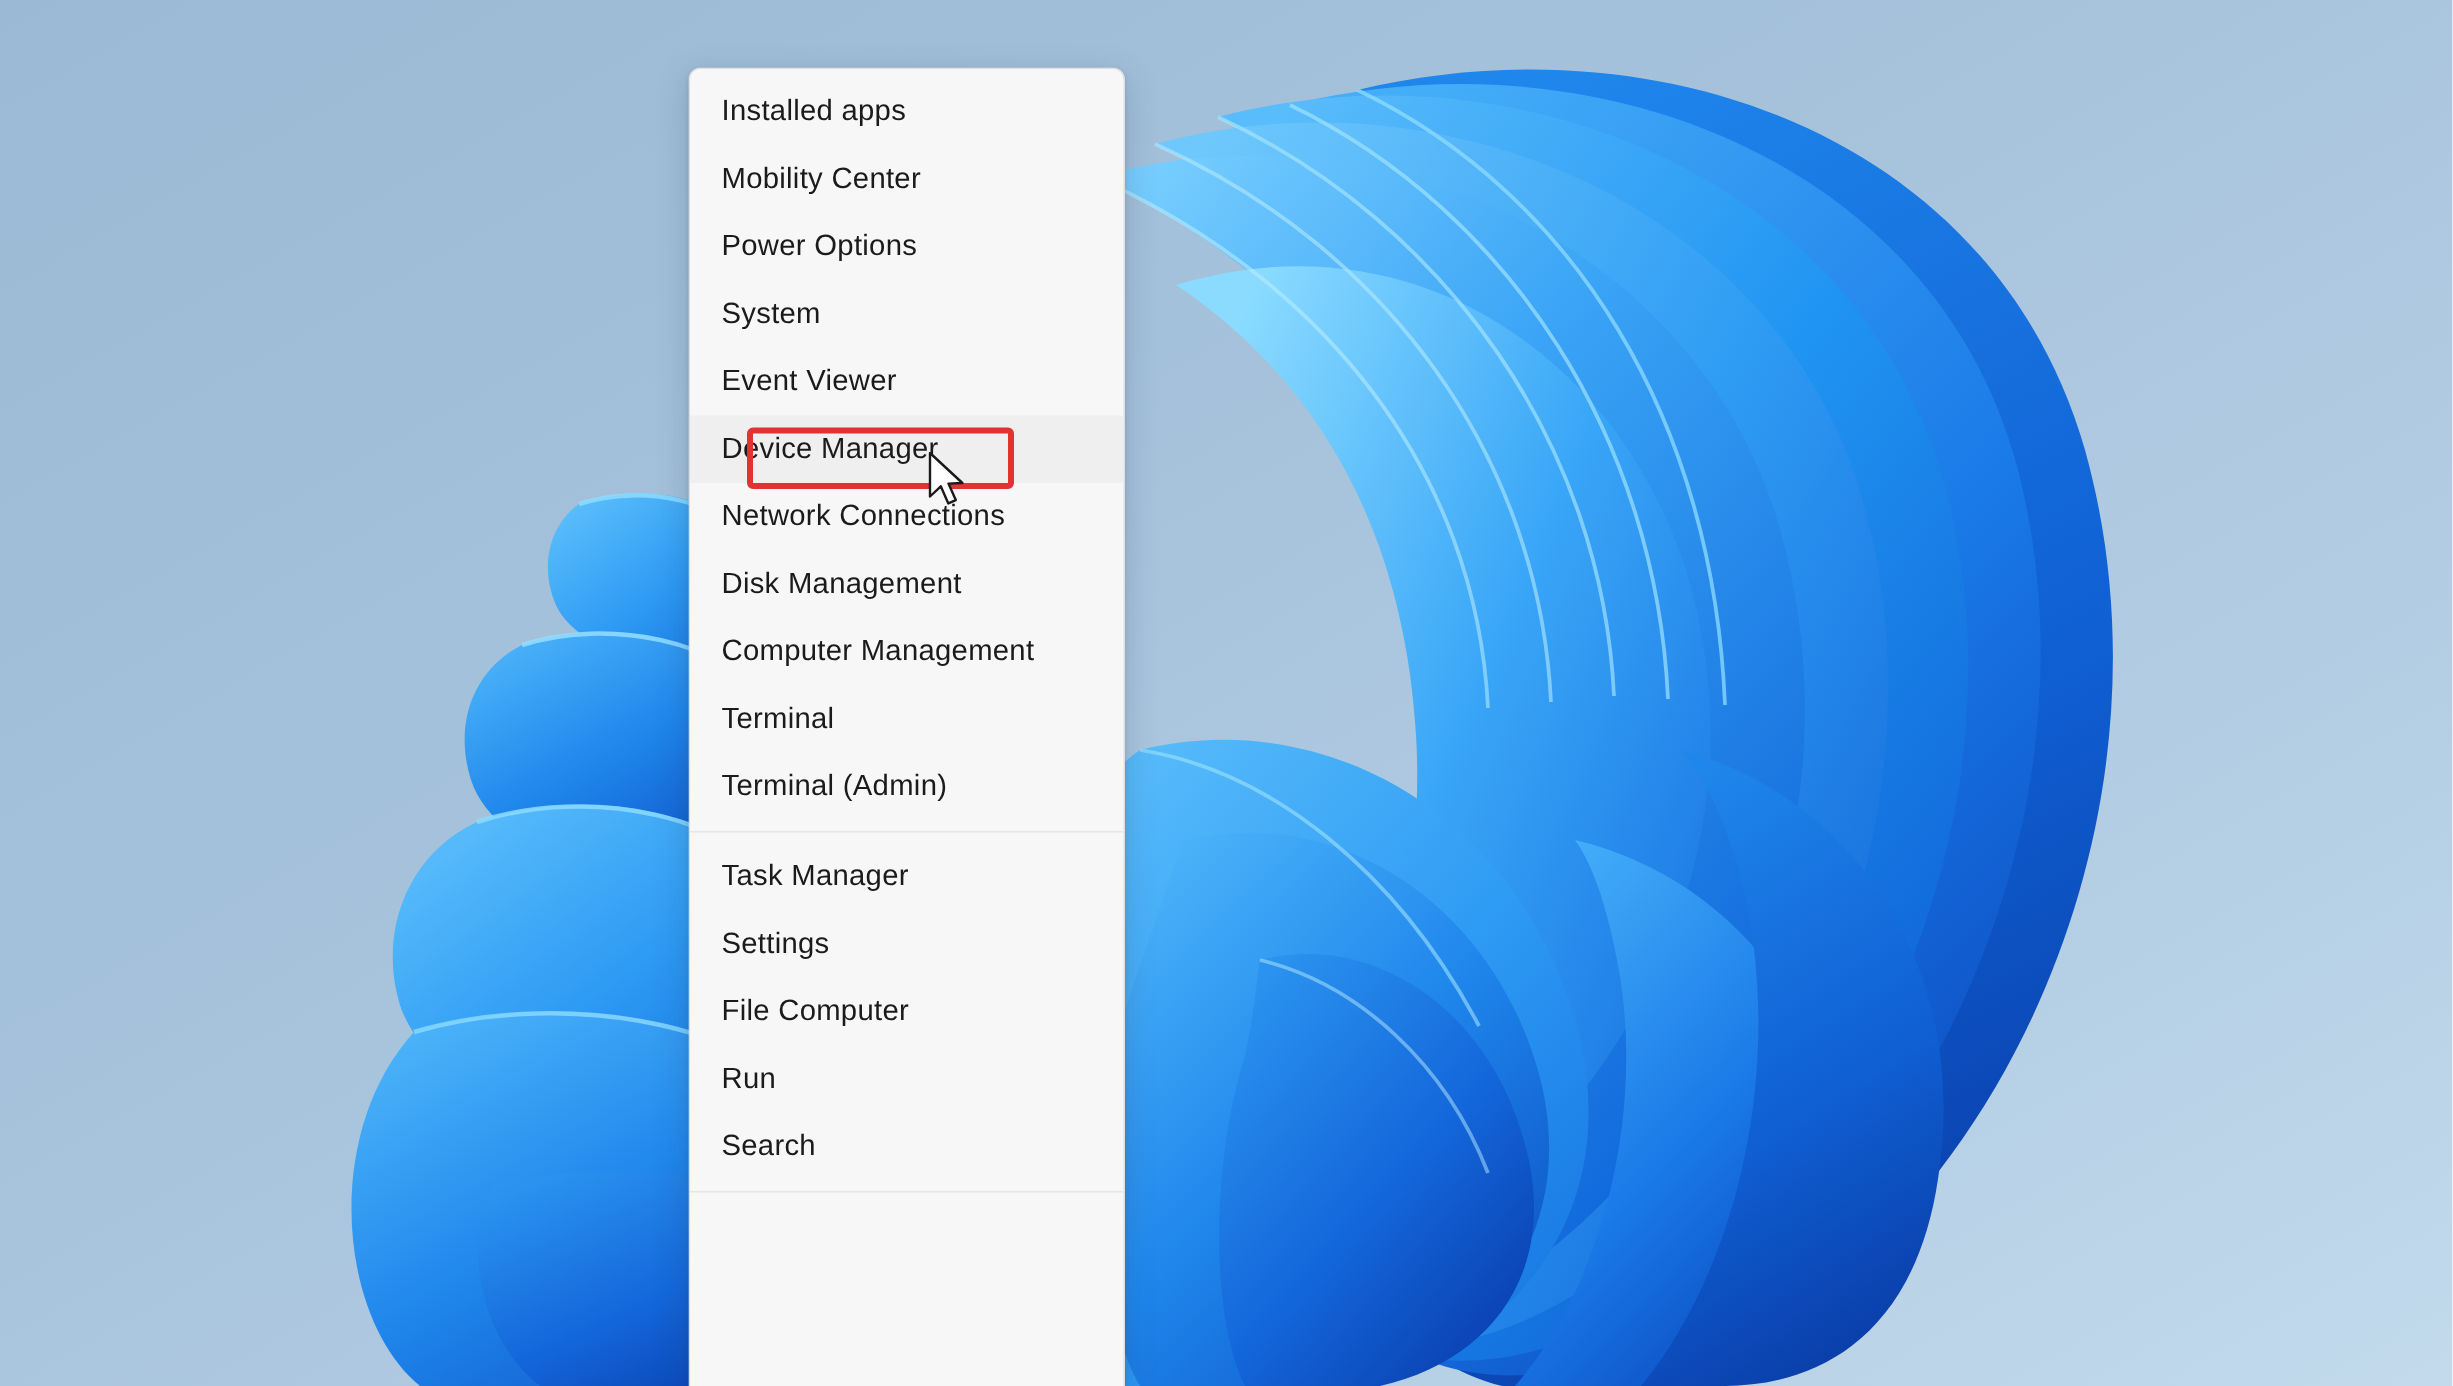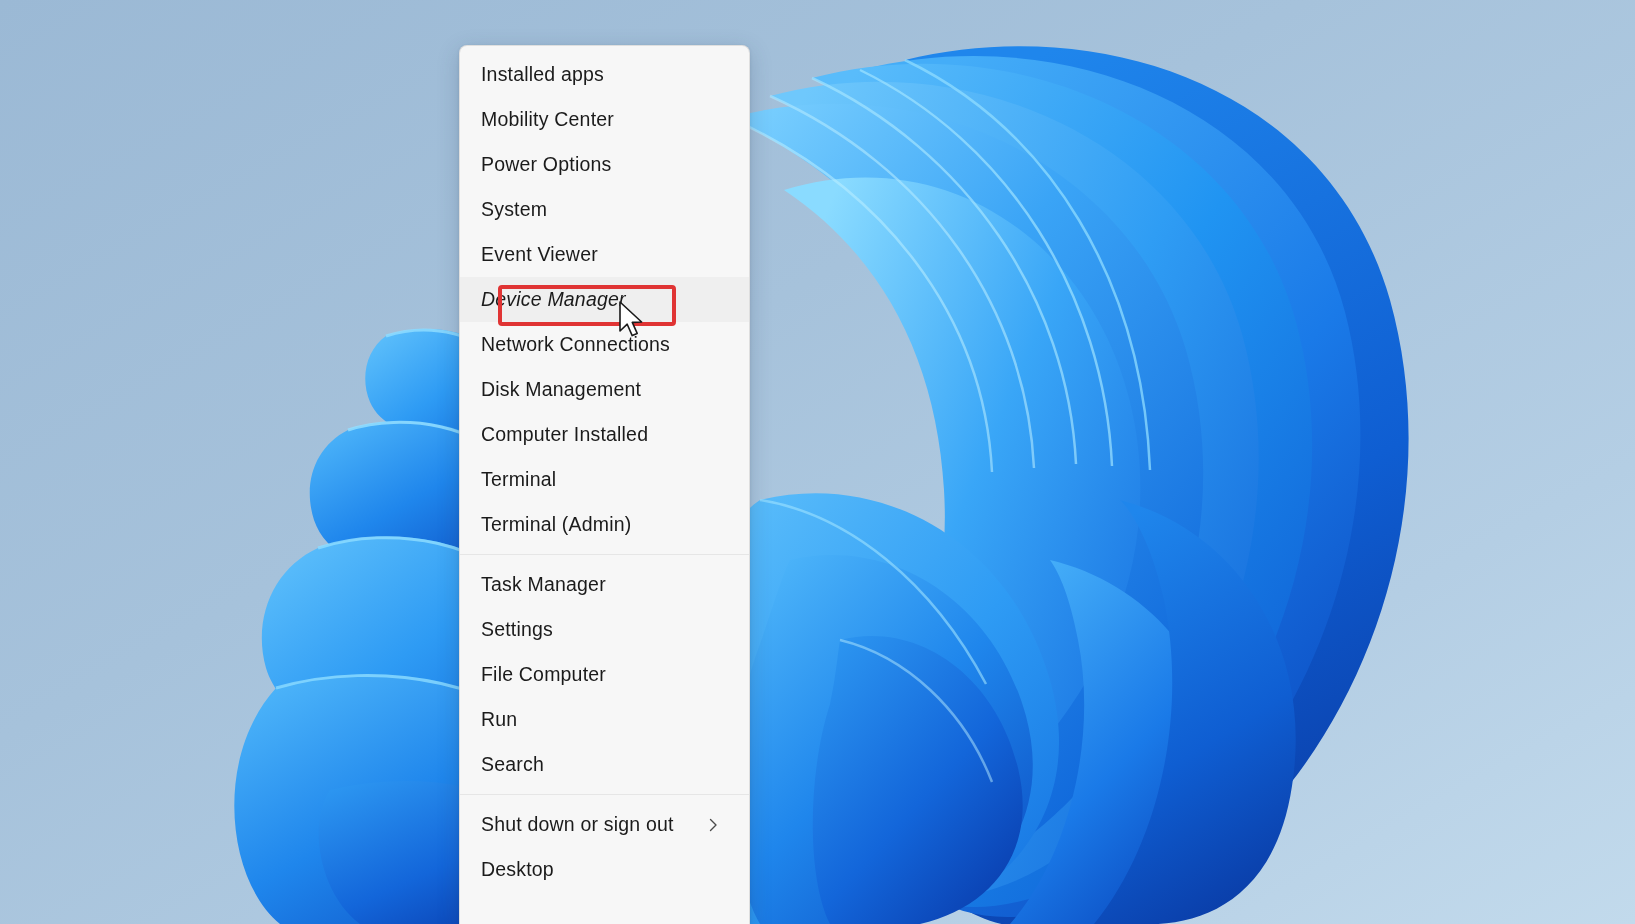--- a/index.html
+++ b/index.html
@@ -55,21 +55,20 @@
     color: #1b1b1b;
     letter-spacing: 0.01em;
     white-space: nowrap;
     cursor: default;
   }
 
   .menu-item .label { flex: 1 1 auto; }
 
   .menu-item.hovered {
     background: #efefef;
-    font-style: italic;
   }
 
   .chevron {
     flex: 0 0 auto;
     width: 16px;
     height: 16px;
     margin-right: 14px;
     color: #4a4a4a;
     display: flex;
     align-items: center;
@@ -263,21 +262,21 @@
       <div class="menu-item hovered">
         <span class="label">Device Manager</span>
       </div>
       <div class="menu-item">
         <span class="label">Network Connections</span>
       </div>
       <div class="menu-item">
         <span class="label">Disk Management</span>
       </div>
       <div class="menu-item">
-        <span class="label">Computer Installed</span>
+        <span class="label">Computer Management</span>
       </div>
       <div class="menu-item">
         <span class="label">Terminal</span>
       </div>
       <div class="menu-item">
         <span class="label">Terminal (Admin)</span>
       </div>
     </div>
 
     <div class="separator"></div>
@@ -295,33 +294,20 @@
       <div class="menu-item">
         <span class="label">Run</span>
       </div>
       <div class="menu-item">
         <span class="label">Search</span>
       </div>
     </div>
 
     <div class="separator"></div>
 
-    <div class="menu-group">
-      <div class="menu-item">
-        <span class="label">Shut down or sign out</span>
-        <span class="chevron">
-          <svg viewBox="0 0 16 16" width="16" height="16" xmlns="http://www.w3.org/2000/svg">
-            <path d="M 5.5 2.5 L 11 8 L 5.5 13.5" fill="none" stroke="currentColor" stroke-width="1.35" stroke-linecap="round" stroke-linejoin="round"></path>
-          </svg>
-        </span>
-      </div>
-      <div class="menu-item">
-        <span class="label">Desktop</span>
-      </div>
-    </div>
   </div>
 
   <div id="annotation-box"></div>
 
   <svg id="mouse-cursor" viewBox="0 0 30 40" xmlns="http://www.w3.org/2000/svg">
     <path d="M 2 1 L 2 30 L 9.2 23.2 L 14.2 34.6 L 19.2 32.4 L 14.3 21.4 L 23.6 21.0 Z" fill="#ffffff" stroke="#1a1a1a" stroke-width="1.6" stroke-linejoin="round"></path>
   </svg>
 
 </div>
 

